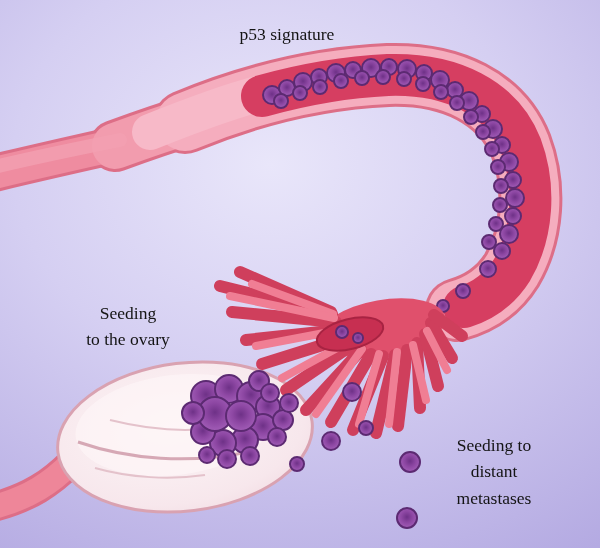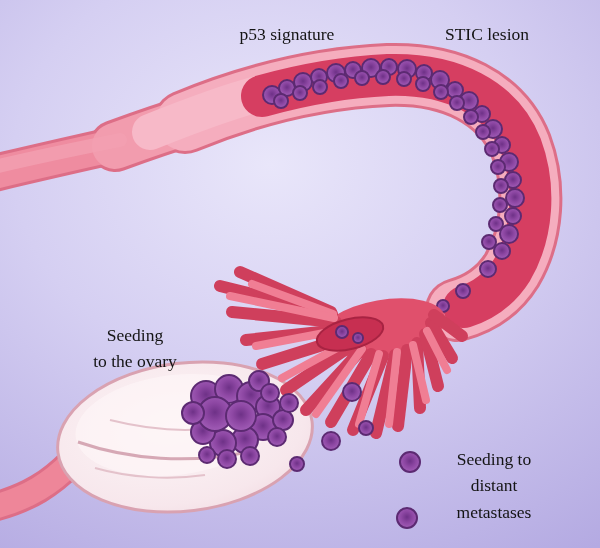--- a/index.html
+++ b/index.html
@@ -184,22 +184,21 @@
       <circle class="cell" cx="366" cy="428" r="7"></circle>
       <circle class="cell" cx="331" cy="441" r="9"></circle>
       <circle class="cell" cx="297" cy="464" r="7"></circle>
       <circle class="cell" cx="410" cy="462" r="10"></circle>
       <circle class="cell" cx="407" cy="518" r="10"></circle>
     </g>
   </svg>
 
   <div class="label" style="left:287px;top:21px;">p53 signature</div>
 
-  <div class="label" style="left:487px;top:21px;">STIC lesion</div>
-
-
-  <div class="label" style="left:135px;top:300px;margin-top:22px;">Seeding
+
+
+  <div class="label" style="left:128px;top:300px;">Seeding
 to the ovary</div>
 
-  <div class="label" style="left:494px;top:446px;text-align:center;">Seeding to
+  <div class="label" style="left:494px;top:432px;text-align:center;">Seeding to
 distant metastases</div>
 
 </div>
 
 </body></html>

